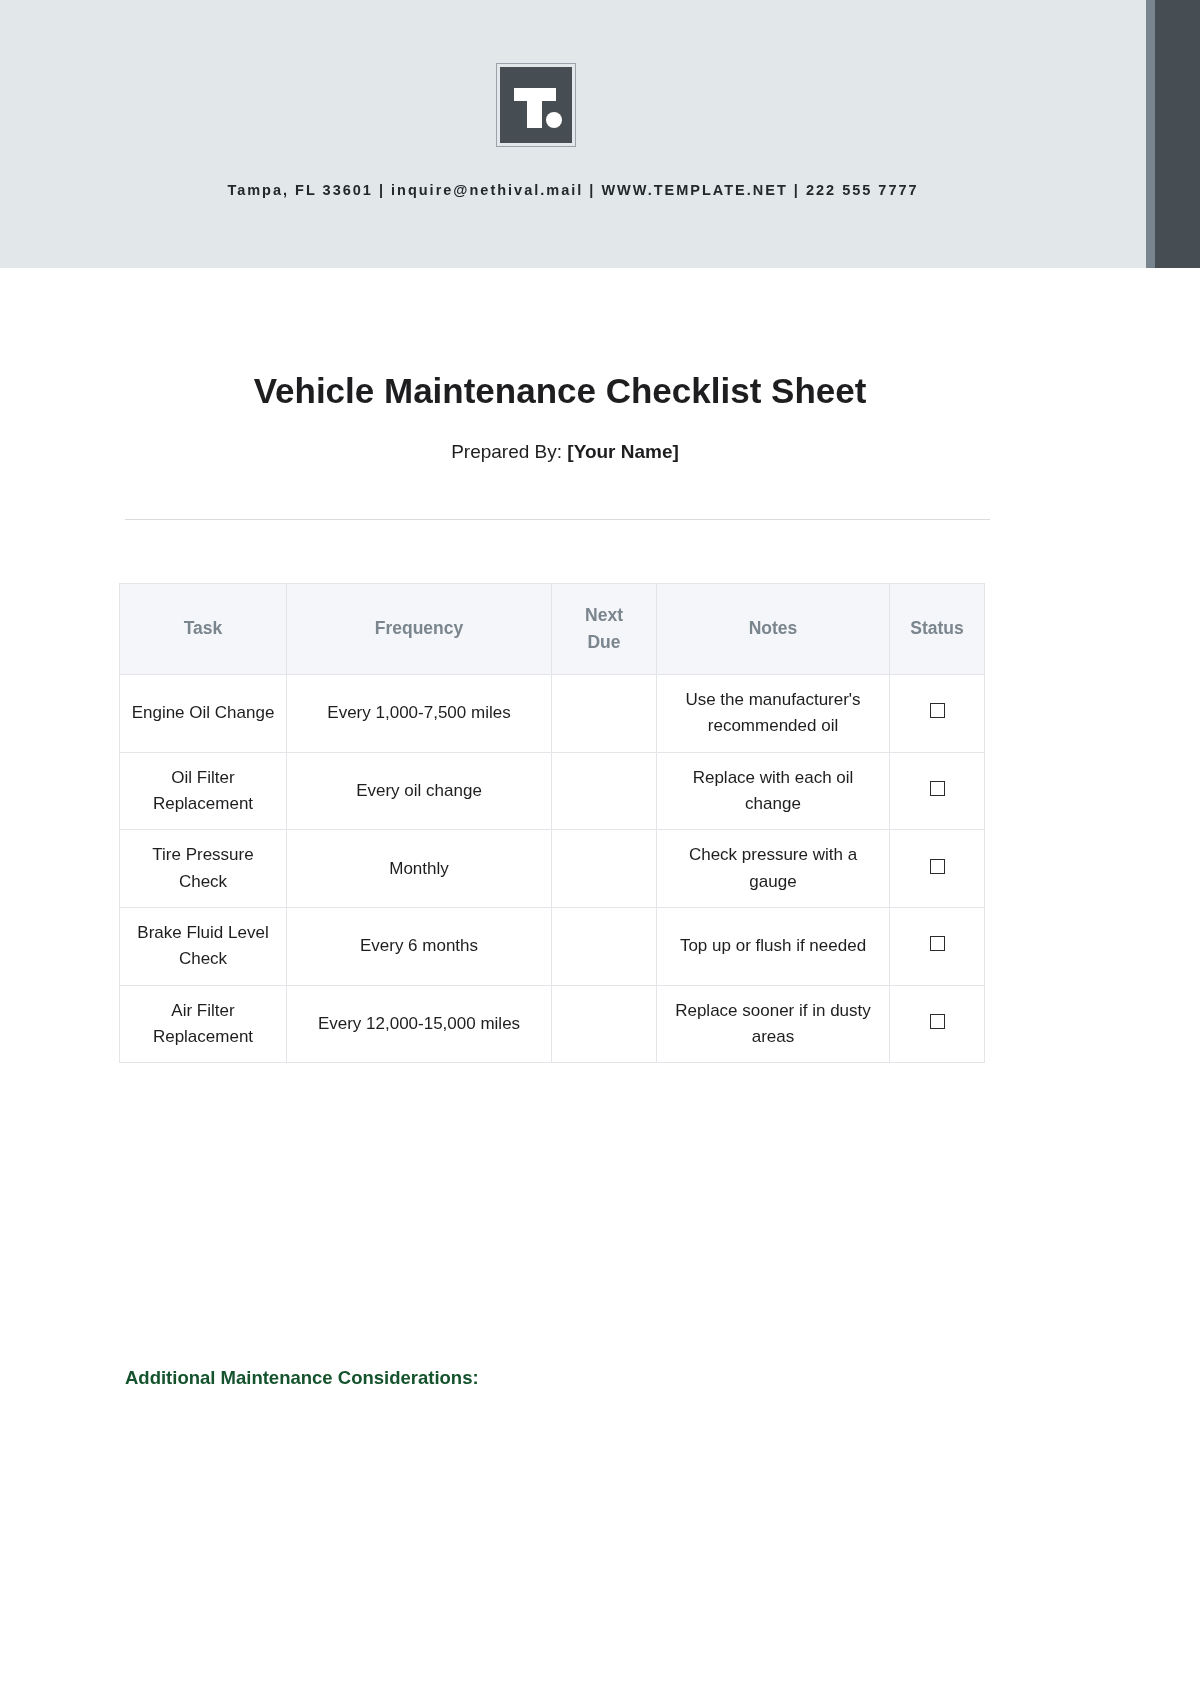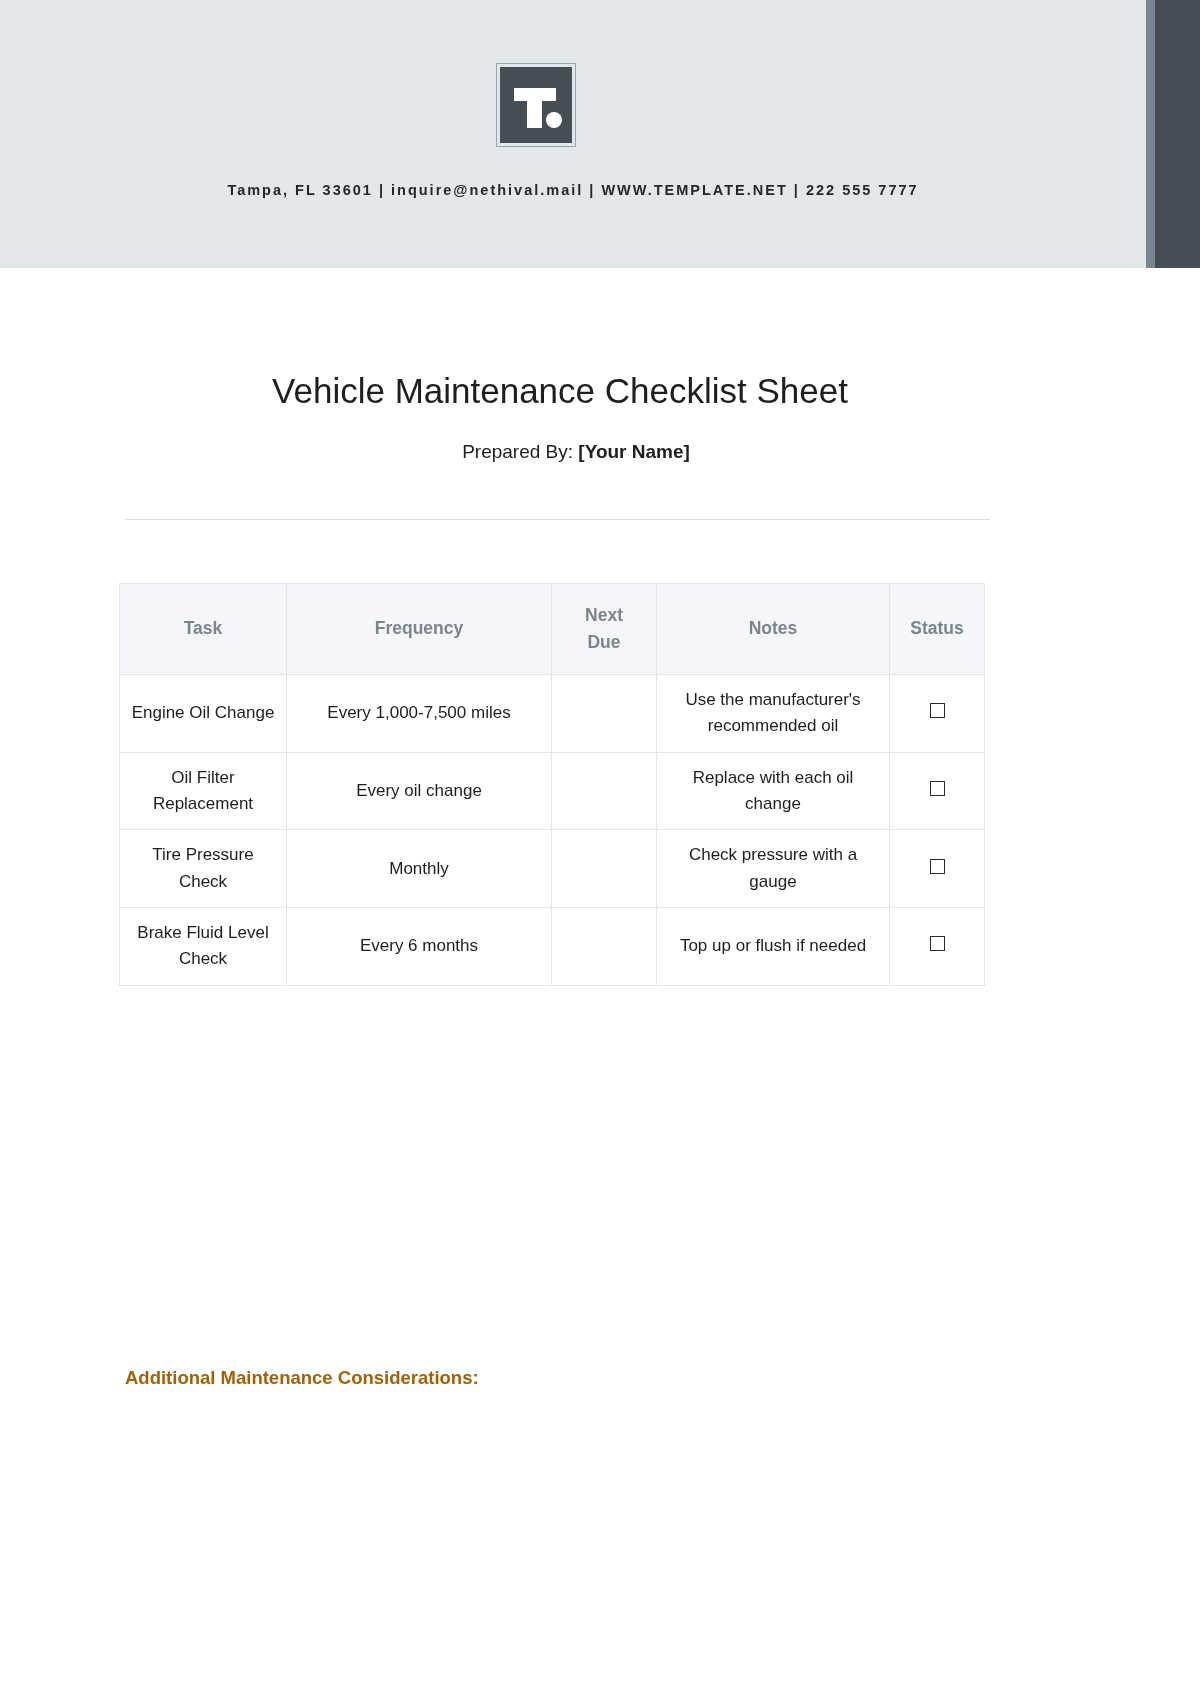--- a/index.html
+++ b/index.html
@@ -107,27 +107,27 @@
   }
 
   
   .doc-title {
     position: absolute;
     left: 0;
     top: 371px;
     width: 1120px;
     text-align: center;
     font-size: 35px;
-    font-weight: 400;
+    font-weight: 700;
     color: #1e1e20;
     letter-spacing: 0px;
   }
   .prepared-by {
     position: absolute;
-    left: 16px;
+    left: 5px;
     top: 441px;
     width: 1120px;
     text-align: center;
     font-size: 19px;
     color: #1e1e20;
   }
   .prepared-by b { font-weight: 700; }
 
   .divider {
     position: absolute;
@@ -181,21 +181,21 @@
     box-sizing: border-box;
   }
 
   
   .additional-heading {
     position: absolute;
     left: 125px;
     top: 1367px;
     font-size: 18.5px;
     font-weight: 700;
-    color: #a16207;
+    color: #14532d;
   }
 </style>
 </head>
 <body>
 
 <div class="header-band">
   <div class="header-bg"></div>
   <div class="header-strip-mid"></div>
   <div class="header-strip-dark"></div>
 
@@ -261,16 +261,23 @@
         <td>Check pressure with a gauge</td>
         <td><span class="checkbox-glyph"></span></td>
       </tr>
       <tr>
         <td>Brake Fluid Level Check</td>
         <td>Every 6 months</td>
         <td></td>
         <td>Top up or flush if needed</td>
         <td><span class="checkbox-glyph"></span></td>
       </tr>
+      <tr>
+        <td>Air Filter Replacement</td>
+        <td>Every 12,000-15,000 miles</td>
+        <td></td>
+        <td>Replace sooner if in dusty areas</td>
+        <td><span class="checkbox-glyph"></span></td>
+      </tr>
     </tbody>
 </table>
 
 <div class="additional-heading">Additional Maintenance Considerations:</div>
 
 </body></html>

